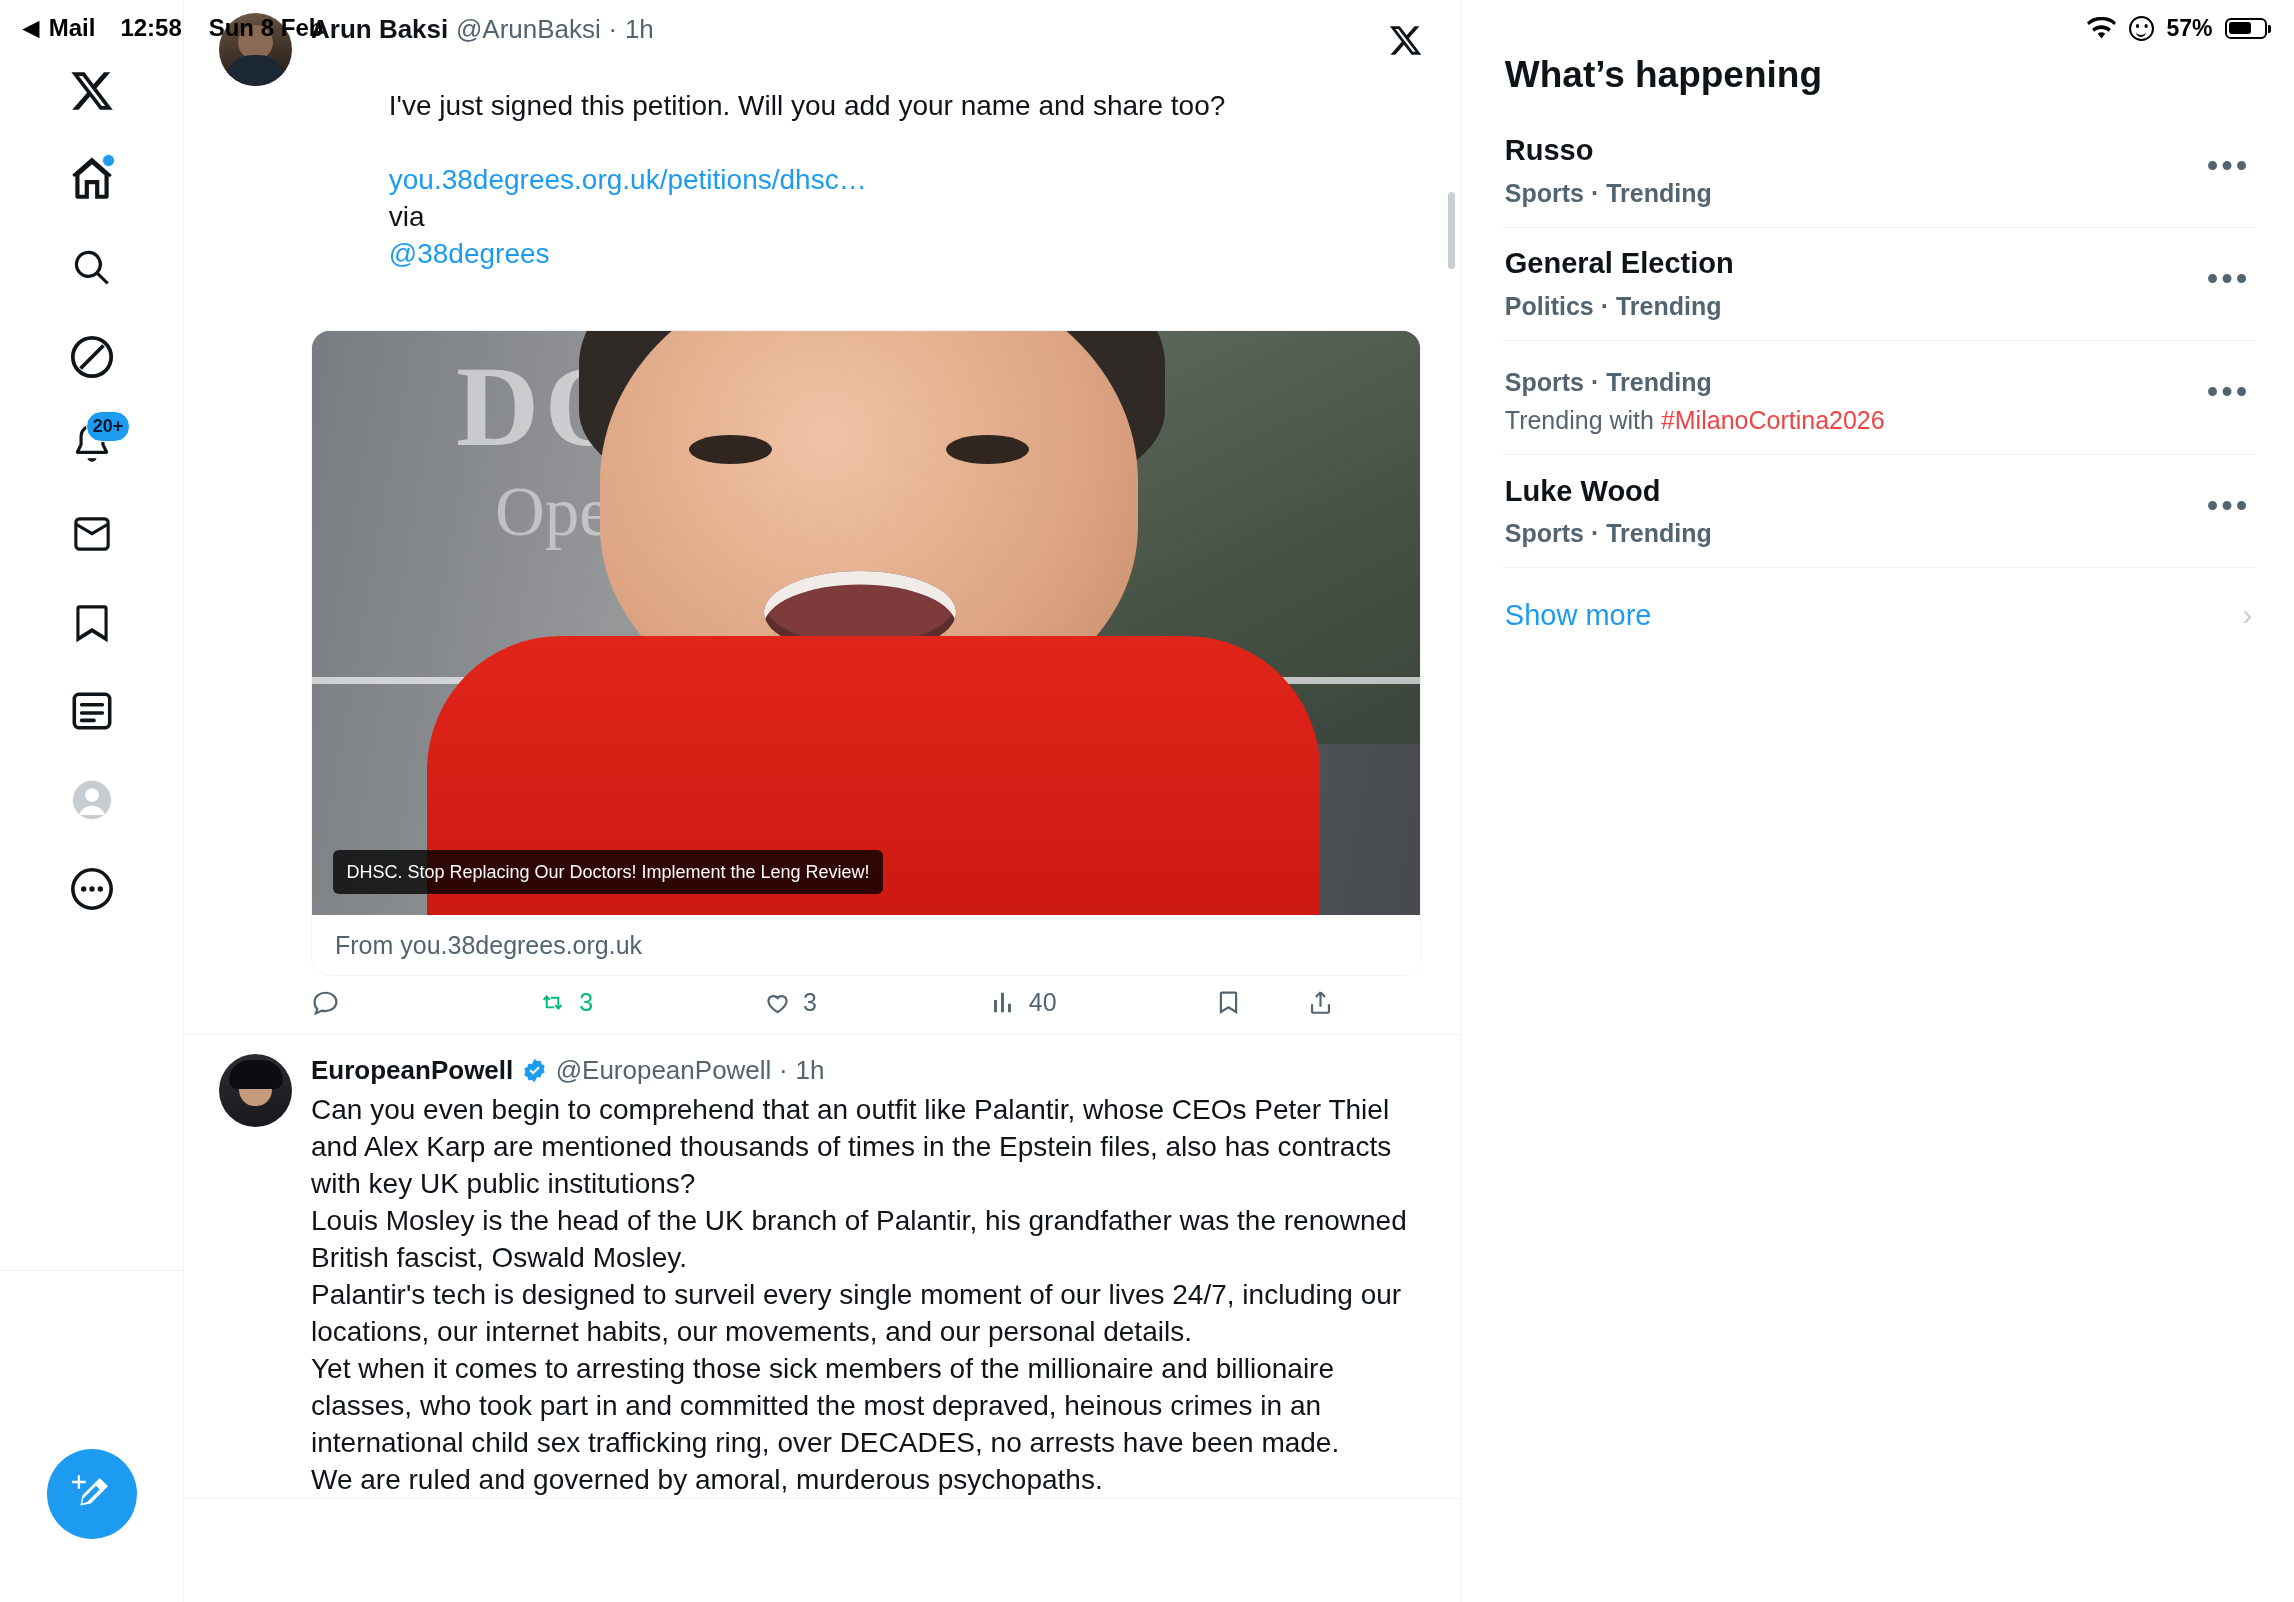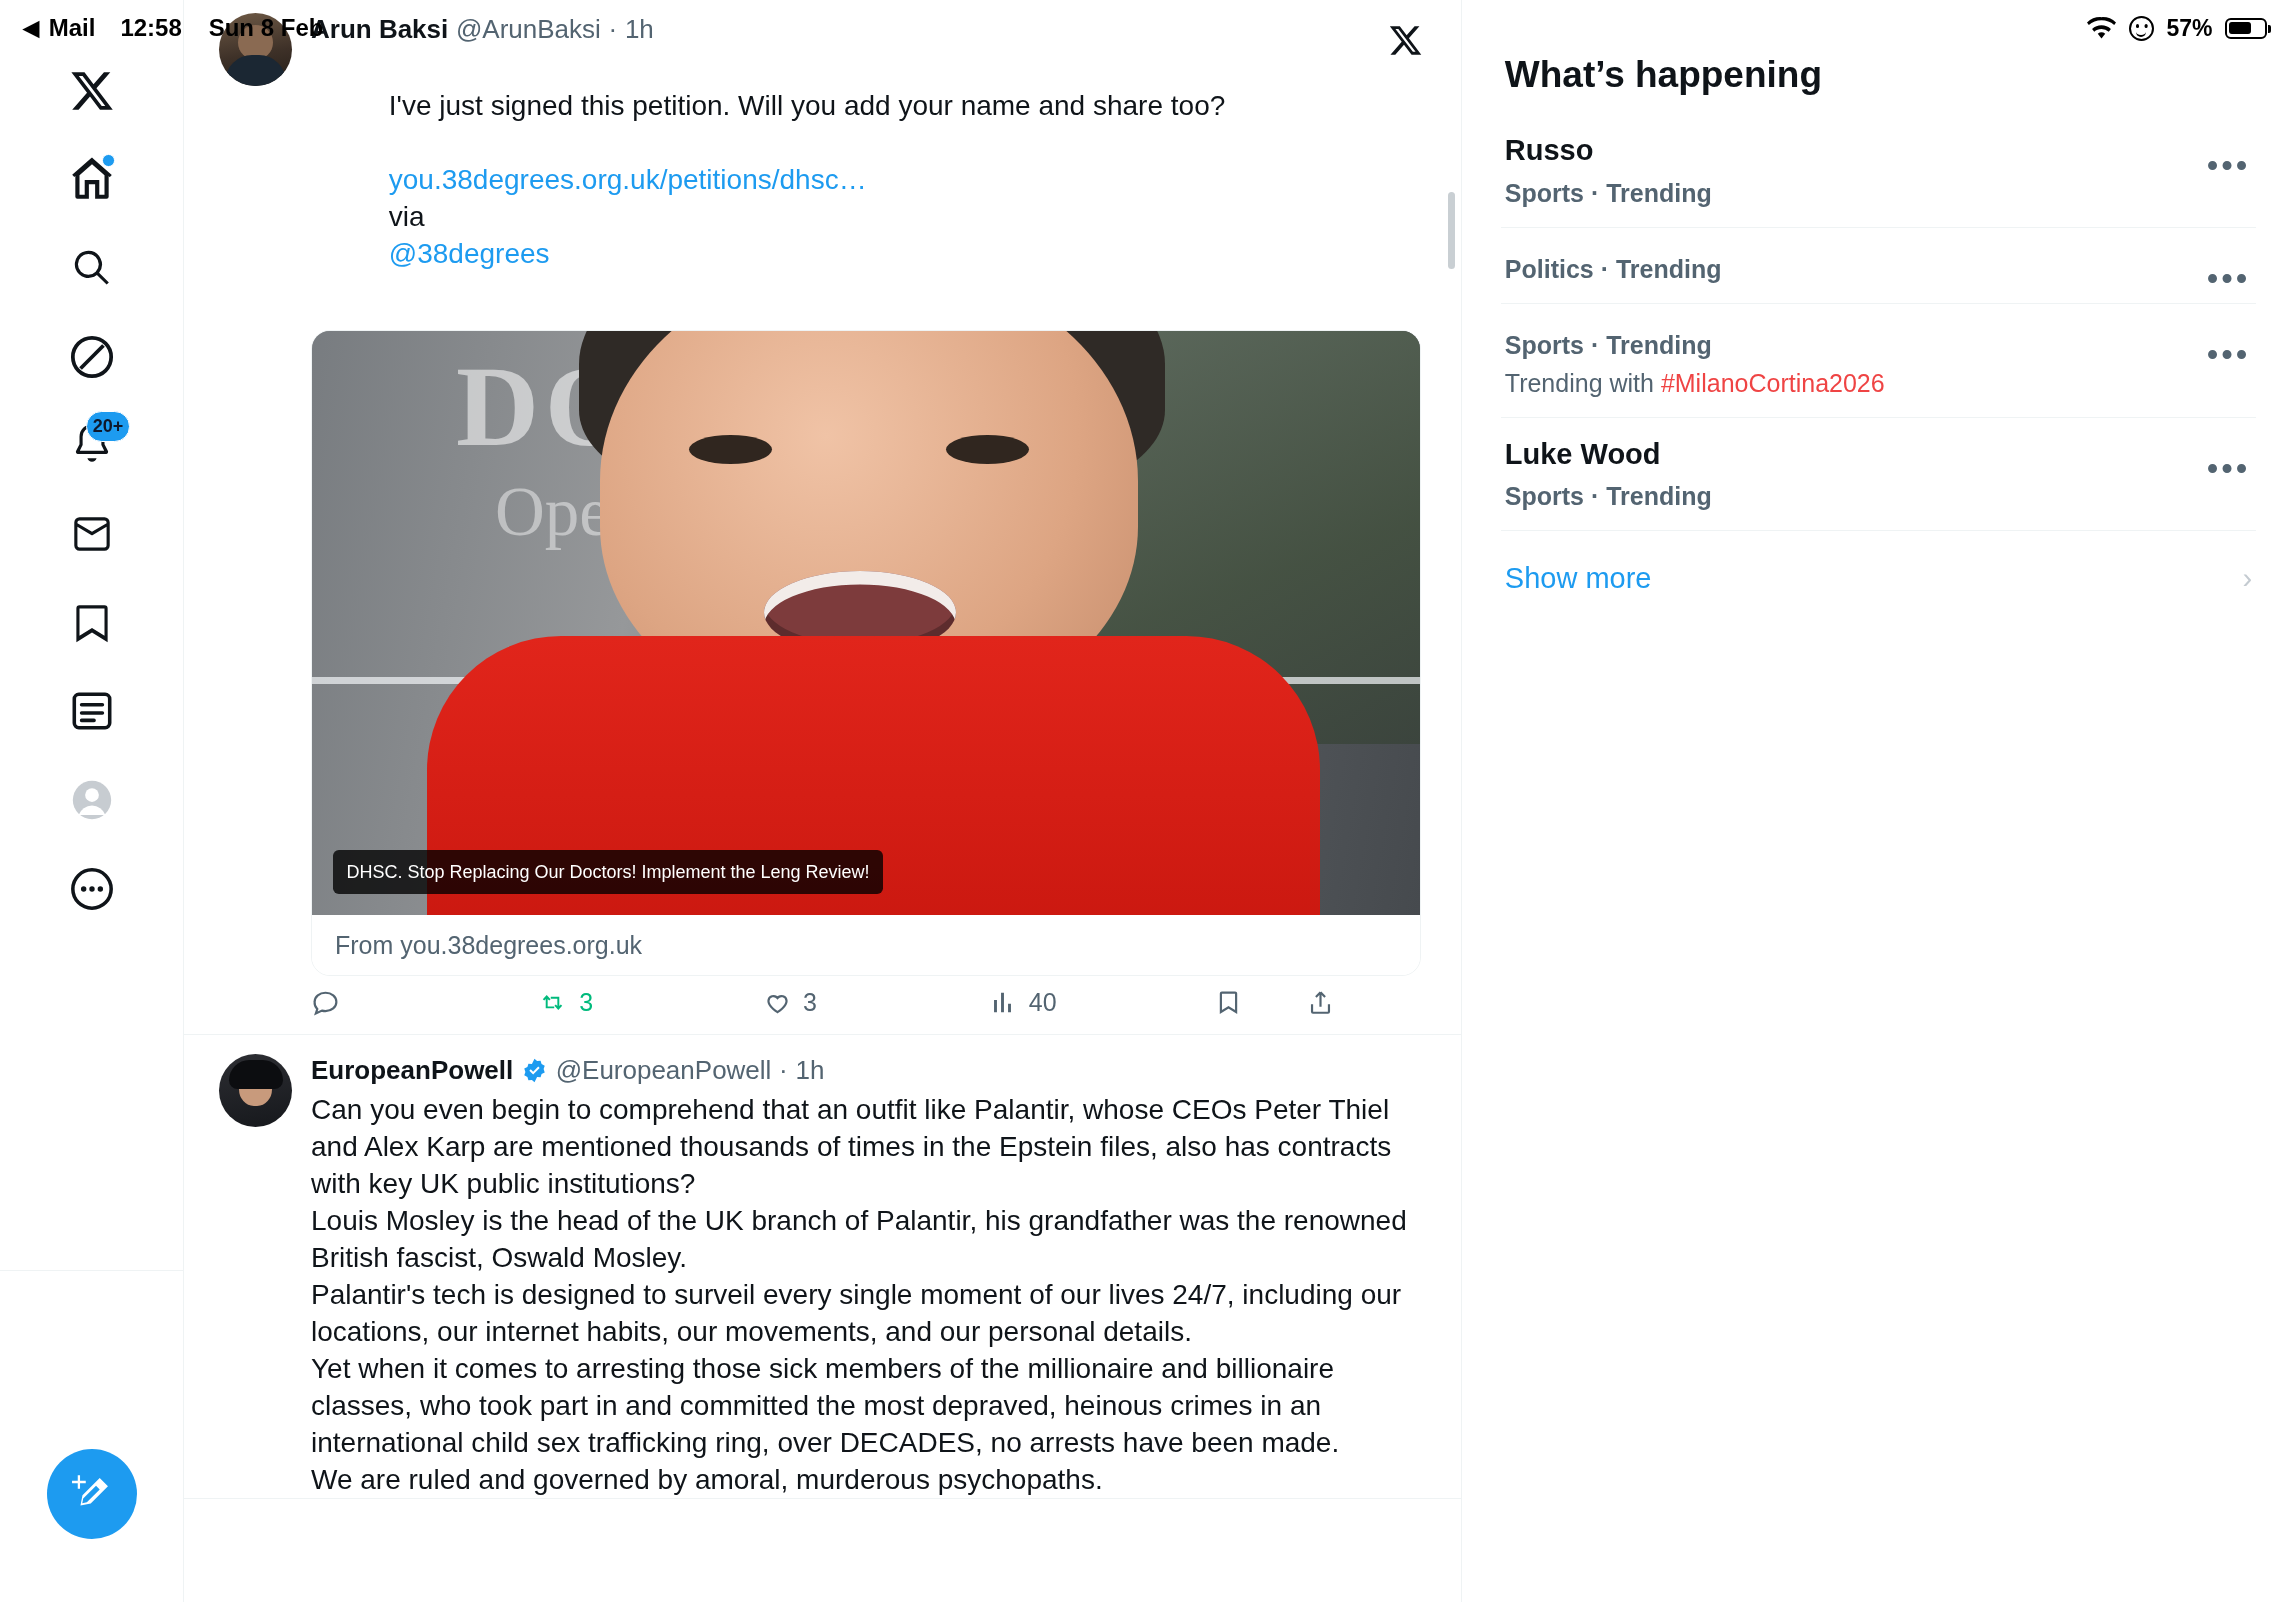--- a/index.html
+++ b/index.html
@@ -522,20 +522,21 @@
 
     <div class="wh-title">What’s happening</div>
 
     <div class="trend">
       <div class="trend-name">Russo</div>
       <div class="trend-meta">Sports · Trending</div>
       <div class="trend-more">•••</div>
     </div>
 
     <div class="trend">
+      <div class="trend-name">General Election</div>
       <div class="trend-meta">Politics · Trending</div>
       <div class="trend-more">•••</div>
     </div>
 
     <div class="trend">
       <div class="trend-meta">Sports · Trending</div>
       <div class="trend-sub">
         <span>Trending with </span><span class="tag">#MilanoCortina2026</span>
       </div>
       <div class="trend-more">•••</div>

